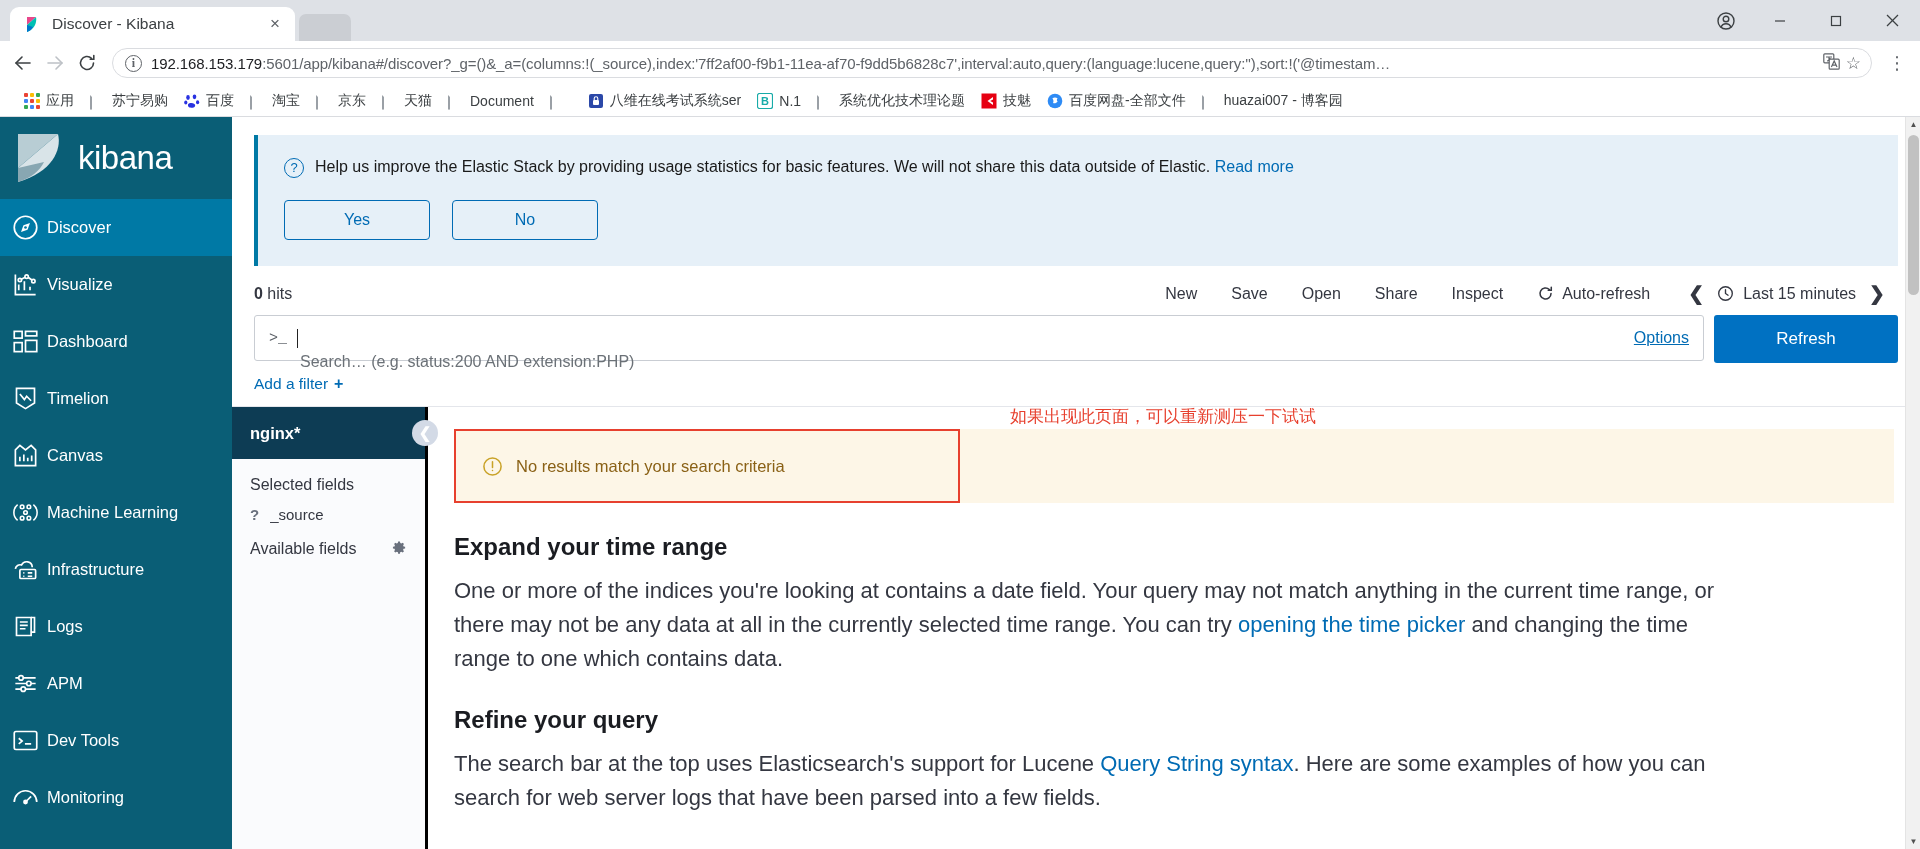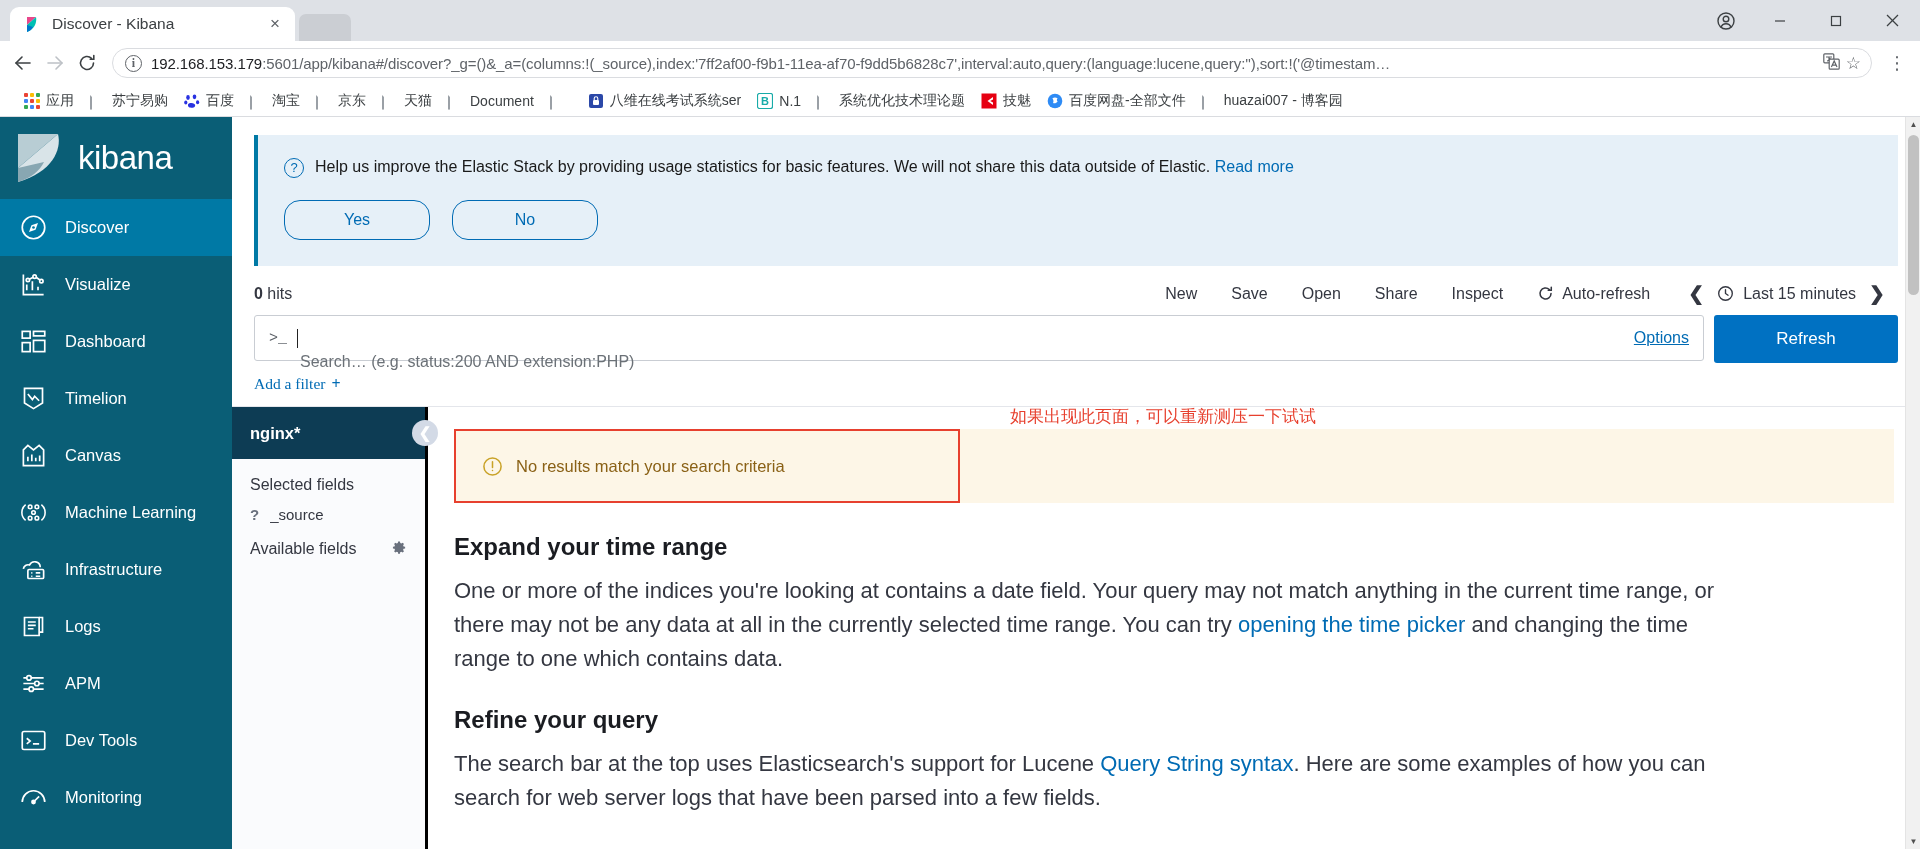--- a/index.html
+++ b/index.html
@@ -103,22 +103,22 @@
     width: 232px; background: #0a5e76; flex: none;
     display: flex; flex-direction: column;
   }
   .k-logo {
     height: 82px; display: flex; align-items: center; gap: 16px;
     padding-left: 18px; background: #0a5e76;
   }
   .k-logo-mark { width: 44px; height: 48px; flex: none; }
   .k-logo-text { color: #fff; font-size: 33px; font-weight: 300; letter-spacing: -0.5px; }
   .k-item {
-    height: 57px; display: flex; align-items: center; gap: 18px;
-    padding-left: 20px; color: #ffffff; font-size: 16.5px;
+    height: 57px; display: flex; align-items: center; gap: 8px;
+    padding-left: 12px; color: #ffffff; font-size: 16.5px;
   }
   .k-item.active { background: #0079a5; }
   .k-item .k-ico { width: 27px; height: 27px; flex: none; display: block; }
 
   .k-main { flex: 1; display: flex; flex-direction: column; overflow: hidden; position: relative; }
 
   .telemetry-wrap { padding: 18px 22px 0 22px; background: #fff; }
   .telemetry {
     background: #e6f0f8; border-left: 4px solid #0079a5;
     padding: 22px 26px 26px 26px;
@@ -126,21 +126,21 @@
   .tel-line { display: flex; align-items: flex-start; gap: 11px; }
   .tel-q {
     width: 20px; height: 20px; border: 1.5px solid #006bb4; border-radius: 50%;
     color: #006bb4; font-size: 13px; line-height: 17px; text-align: center;
     flex: none; margin-top: 1px;
   }
   .tel-text { font-size: 16px; color: #1a1a1a; line-height: 1.3; }
   .tel-text a { color: #006bb4; text-decoration: none; }
   .tel-btns { display: flex; gap: 22px; margin-top: 22px; }
   .tel-btn {
-    min-width: 146px; height: 40px; border: 1px solid #006bb4; border-radius: 16px;
+    min-width: 146px; height: 40px; border: 1px solid #006bb4; border-radius: 4px;
     background: #e6f0f8; color: #006bb4; font-size: 16px;
     display: flex; align-items: center; justify-content: center;
   }
 
   .k-toolbar {
     display: flex; align-items: center; padding: 16px 22px 0 22px; gap: 0;
   }
   .hits { font-size: 16px; color: #343741; }
   .hits b { font-weight: bold; }
   .tool-right { margin-left: auto; display: flex; align-items: center; gap: 0; }
@@ -167,21 +167,21 @@
     width: 1px; height: 19px; background: #222; flex: none; margin-right: -8px;
   }
   .qb-placeholder { flex: 1; font-size: 16px; color: #6b7177; white-space: nowrap; overflow: hidden; margin-top: 48px; }
   .qb-options { font-size: 16px; color: #006bb4; flex: none; padding-left: 12px; text-decoration: underline; }
   .qb-refresh {
     width: 184px; height: 48px; background: #0071c2; color: #fff;
     font-size: 17px; display: flex; align-items: center; justify-content: center;
     border-radius: 3px; margin-left: 10px; flex: none;
   }
 
-  .filterbar { padding: 12px 32px 13px 22px; font-family: Liberation Serif, serif; }
+  .filterbar { padding: 12px 32px 13px 22px; }
   .addfilter { font-size: 15.5px; color: #006bb4; display: inline-flex; align-items: center; gap: 6px; }
   .addfilter .plus { font-weight: bold; font-size: 16px; }
 
   .k-body { flex: 1; display: flex; overflow: hidden; border-top: 1px solid #e4e6eb; }
 
   .fieldpanel { width: 196px; flex: none; background: #fafbfd; border-right: 3px solid #000000; }
   .fp-index {
     height: 52px; background: #0d3c54; color: #fff; display: flex; align-items: center;
     padding-left: 18px; font-size: 16.5px; font-weight: bold; position: relative;
   }

